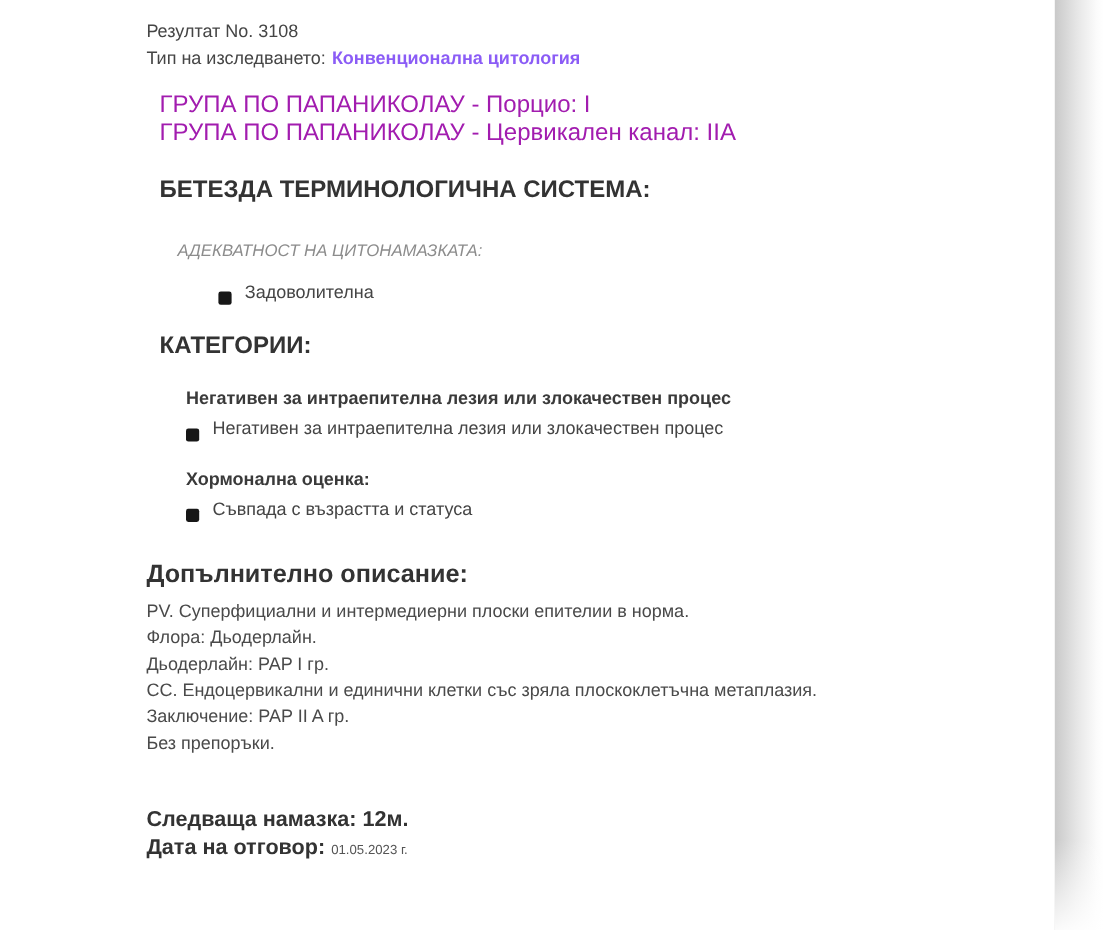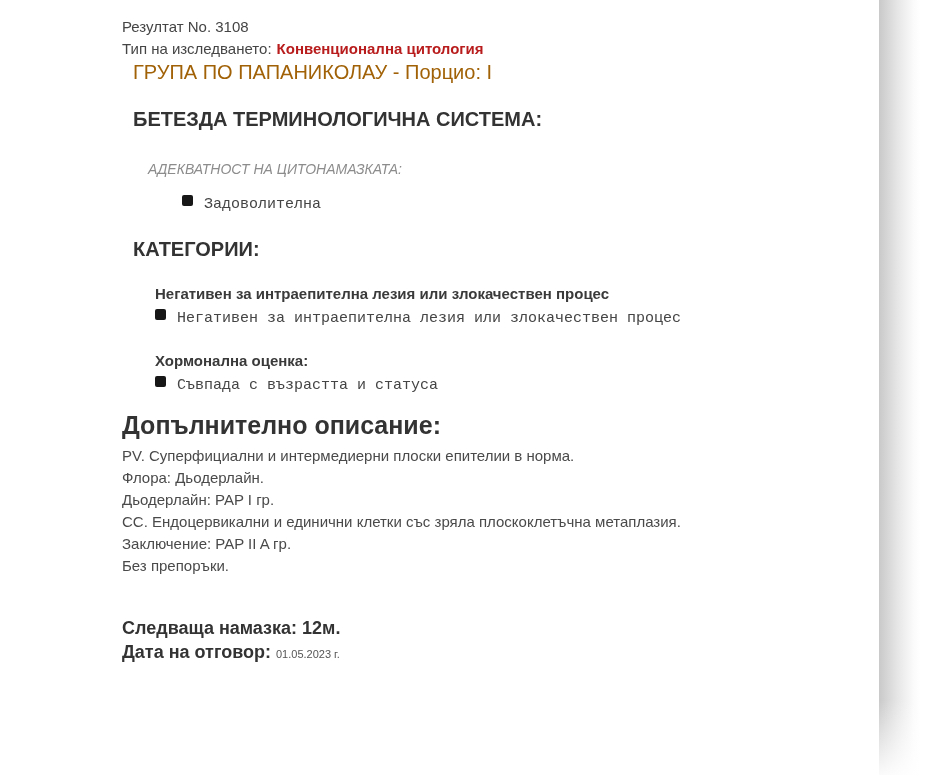--- a/index.html
+++ b/index.html
@@ -16,52 +16,52 @@
     top: 0; left: 0;
     width: 880px; height: 557px;
     padding: 16px 0 0 122px;
     background: #ffffff;
   }
   .meta-line {
     font-size: 15px;
     line-height: 22px;
     color: #454545;
   }
-  .b { font-weight: bold; color: #b91c1c; }
+  .b { font-weight: bold; color: #8b5cf6; }
   .gap { margin-left: 5px; }
   .pap-block {
+    margin-top: 15px;
     margin-left: 11px;
     font-size: 20px;
     line-height: 24px;
-    color: #a16207;
+    color: #a21caf;
   }
   .section-title {
     margin-top: 24px;
     margin-left: 11px;
     font-size: 20px;
     line-height: 22px;
     font-weight: bold;
     color: #333333;
   }
   .section-title.categories { margin-top: 23px; }
   .adequacy-heading {
     margin-top: 30px;
     margin-left: 26px;
     font-size: 14px;
     line-height: 18px;
     font-style: italic;
     color: #8c8c8c;
   }
   .bullet-line {
     display: flex;
-    align-items: flex-start;
+    align-items: flex-end;
     font-size: 15px;
     line-height: 20px;
     color: #454545;
-    font-family: Liberation Mono, monospace;
   }
   .sq {
     display: inline-block;
     width: 11px; height: 11px;
     background: #171717;
     border-radius: 2px;
     margin-right: 11px;
     flex: 0 0 auto;
   }
   .adequacy-item { margin-top: 17px; margin-left: 60px; }
@@ -69,22 +69,22 @@
     margin-top: 24px;
     margin-left: 33px;
     font-size: 15px;
     line-height: 20px;
     font-weight: bold;
     color: #3a3a3a;
   }
   .cat-heading.second { margin-top: 22px; }
   .cat-item { margin-top: 5px; margin-left: 33px; }
   .addl-title {
-    margin-top: 17px;
-    font-size: 25px;
+    margin-top: 32px;
+    font-size: 21px;
     line-height: 24px;
     font-weight: bold;
     color: #333333;
   }
   .addl-line {
     font-size: 15px;
     line-height: 22px;
     color: #4a4a4a;
   }
   .addl-line.first { margin-top: 8px; }
@@ -125,20 +125,21 @@
 <div class="doc">
 
   <div class="meta-line">Резултат No. 3108</div>
 
   <div class="meta-line">
     <span>Тип на изследването:</span><span class="b gap">Конвенционална цитология</span>
   </div>
 
   <div class="pap-block">
     <div>ГРУПА ПО ПАПАНИКОЛАУ - Порцио: I</div>
+    <div>ГРУПА ПО ПАПАНИКОЛАУ - Цервикален канал: IIA</div>
   </div>
 
   <div class="section-title">БЕТЕЗДА ТЕРМИНОЛОГИЧНА СИСТЕМА:</div>
 
   <div class="adequacy-heading">АДЕКВАТНОСТ НА ЦИТОНАМАЗКАТА:</div>
 
   <div class="bullet-line adequacy-item">
     <span class="sq"></span>
     <span>Задоволителна</span>
   </div>

